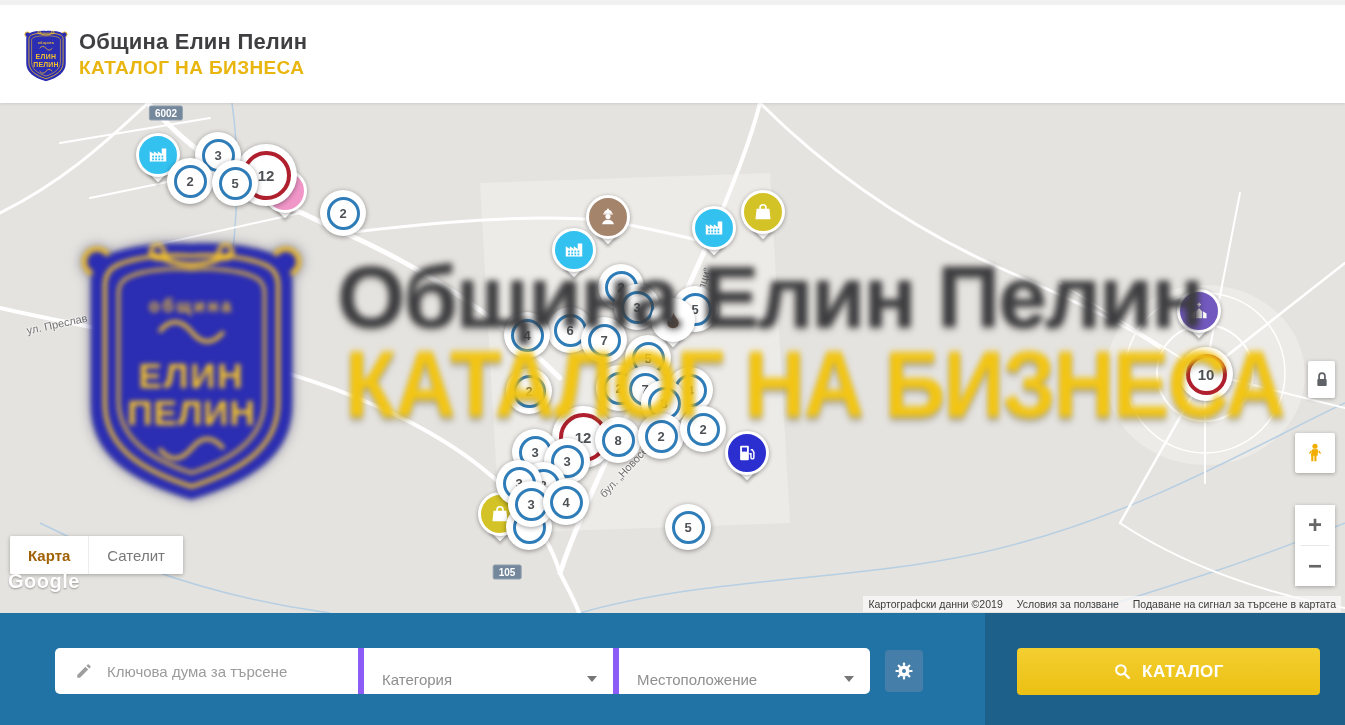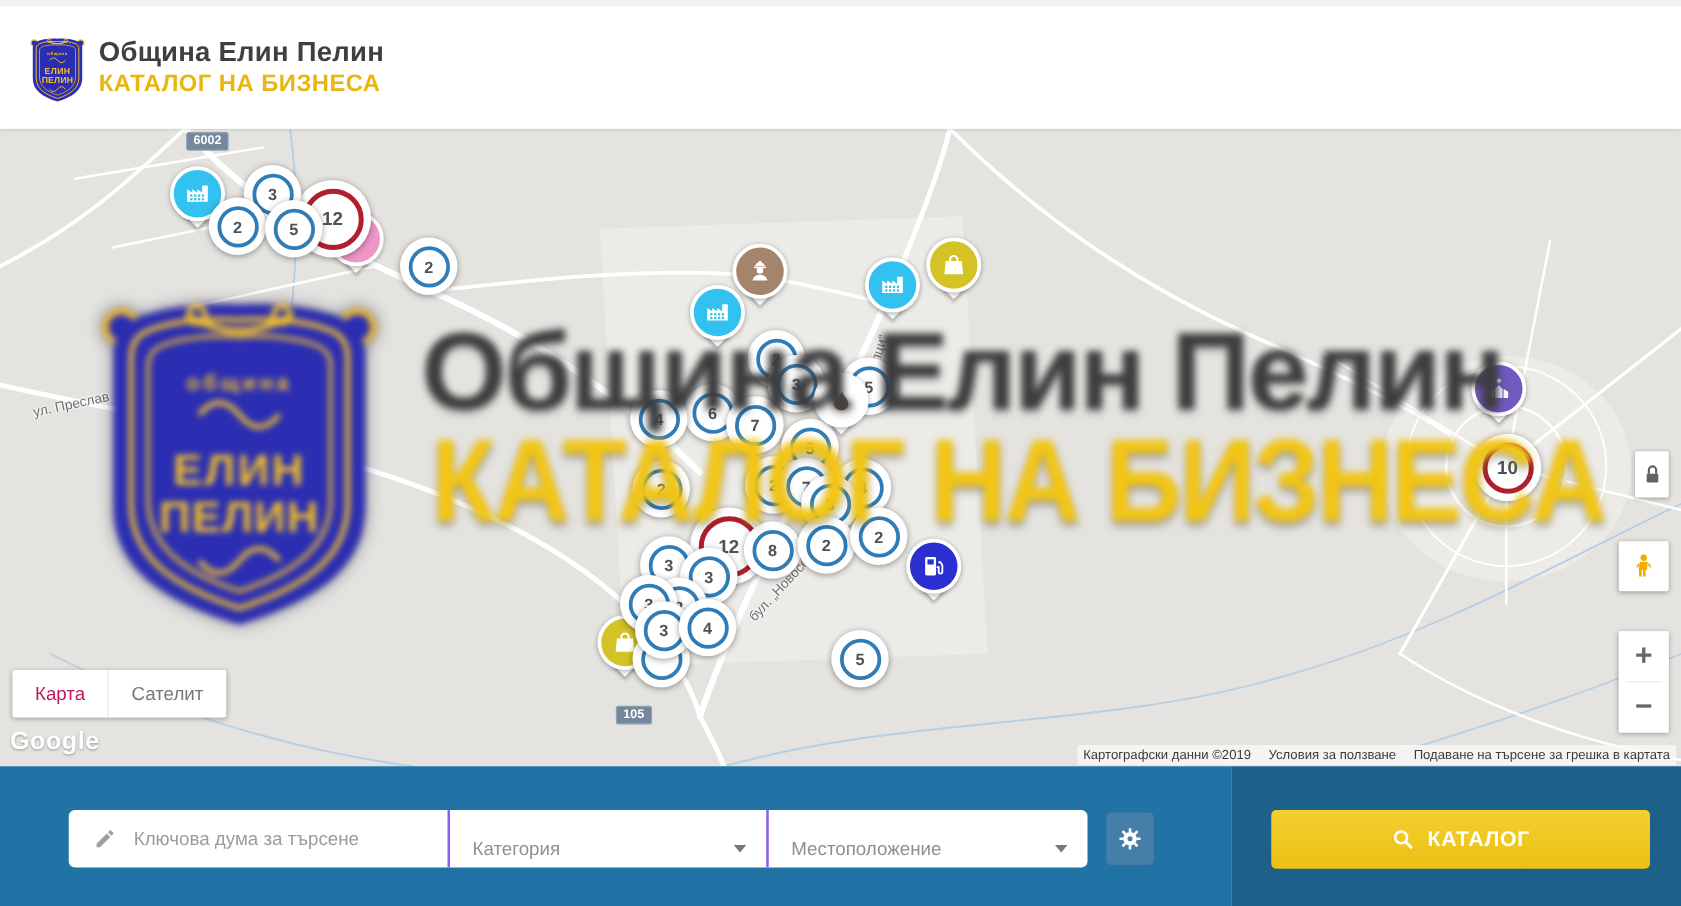--- a/index.html
+++ b/index.html
@@ -45,23 +45,23 @@
   .wm-subtitle{position:absolute;left:345px;top:235px;font-size:94px;line-height:1;font-weight:bold;
     color:#f2c514;letter-spacing:-2px;transform:scaleX(.9);transform-origin:left;
     filter:blur(3px);text-shadow:0 3px 5px rgba(0,0,0,.4);white-space:nowrap;}
 
   
   .controls{position:absolute;inset:0;z-index:50;}
   .maptype{position:absolute;left:10px;top:433px;height:38px;display:flex;background:#fff;border-radius:2px;
     box-shadow:0 1px 4px rgba(0,0,0,.3);overflow:hidden;}
   .maptype button{border:none;background:#fff;height:38px;padding:0 18px;font-size:15px;cursor:pointer;
     font-family:inherit;}
-  .maptype .active{color:#be185d;font-weight:normal;}
+  .maptype .active{color:#a16207;font-weight:bold;}
   .maptype .inactive{color:#787878;border-left:1px solid #ececec;}
-  .google-logo{position:absolute;left:8px;top:479px;color:#fff;font-size:20px;font-weight:bold;
+  .google-logo{position:absolute;left:8px;top:467px;color:#fff;font-size:20px;font-weight:bold;
     letter-spacing:.5px;text-shadow:0 1px 2px rgba(0,0,0,.35);cursor:pointer;}
   .attribution{position:absolute;right:4px;top:493px;display:flex;gap:14px;align-items:center;
     background:rgba(250,250,250,.75);padding:2px 5px;font-size:10.5px;color:#3c3c3c;}
   .attribution a{color:#3c3c3c;text-decoration:none;cursor:pointer;}
   .ctrl-box{position:absolute;background:#fff;border-radius:2px;box-shadow:0 1px 4px rgba(0,0,0,.3);
     display:flex;align-items:center;justify-content:center;cursor:pointer;}
   .lock-btn{left:1308px;top:258px;width:27px;height:37px;}
   .pegman-btn{left:1295px;top:330px;width:40px;height:40px;}
   .zoomctrl{position:absolute;left:1295px;top:402px;width:40px;height:81px;background:#fff;border-radius:2px;
     box-shadow:0 1px 4px rgba(0,0,0,.3);display:flex;flex-direction:column;}
@@ -72,21 +72,21 @@
   
   .bottombar{position:absolute;left:0;top:613px;width:1345px;height:112px;z-index:70;}
   .bb-left{position:absolute;left:0;top:0;width:985px;height:112px;background:#2173a5;}
   .bb-right{position:absolute;left:985px;top:0;width:360px;height:112px;background:#1d6089;}
   .search-pill{position:absolute;left:55px;top:35px;width:815px;height:46px;background:#fff;border-radius:5px;
     display:flex;align-items:stretch;}
   .sp-keyword{width:303px;display:flex;align-items:center;padding-left:20px;box-sizing:border-box;gap:12px;}
   .sp-keyword input{border:none;outline:none;flex:1;font-size:15px;color:#555;font-family:inherit;
     background:transparent;}
   .sp-keyword input::placeholder{color:#9b9b9b;}
-  .sp-select{display:flex;align-items:center;justify-content:space-between;border-left:2px solid #8b5cf6;
+  .sp-select{display:flex;align-items:center;justify-content:space-between;border-left:6px solid #8b5cf6;
     padding:16px 16px 0 18px;box-sizing:border-box;cursor:pointer;}
   .sp-select .lbl{font-size:15px;color:#8f8f8f;}
   .sp-cat{width:255px;}
   .sp-loc{width:257px;}
   .caret{width:0;height:0;border-left:5px solid transparent;border-right:5px solid transparent;
     border-top:6px solid #777;}
   .gear-btn{position:absolute;left:885px;top:37px;width:38px;height:42px;background:#457ea8;border:none;
     border-radius:4px;display:flex;align-items:center;justify-content:center;cursor:pointer;}
   .search-btn{position:absolute;left:1017px;top:35px;width:303px;height:47px;border:none;border-radius:4px;
     background:linear-gradient(#f3cf30,#ecc013);color:#fff;font-size:17px;font-weight:bold;letter-spacing:.5px;
@@ -395,21 +395,21 @@
 
     <div class="controls">
       <div class="maptype">
         <button class="active">Карта</button>
         <button class="inactive">Сателит</button>
       </div>
       <div class="google-logo">Google</div>
       <div class="attribution">
         <span>Картографски данни ©2019</span>
         <a>Условия за ползване</a>
-        <a>Подаване на търсене за грешка в картата</a>
+        <a>Подаване на сигнал за търсене в картата</a>
       </div>
       <div class="ctrl-box lock-btn">
         <svg width="14" height="17" viewBox="0 0 24 28">
           <path fill="none" stroke="#5f6368" stroke-width="3" d="M7 13V8a5 5 0 0 1 10 0v5"></path>
           <rect x="4" y="13" width="16" height="12" rx="1.5" fill="#5f6368"></rect>
         </svg>
       </div>
       <div class="ctrl-box pegman-btn">
         <svg width="22" height="22" viewBox="0 0 24 24" fill="#f2ae00">
           <circle cx="12" cy="4.6" r="2.8"></circle>

